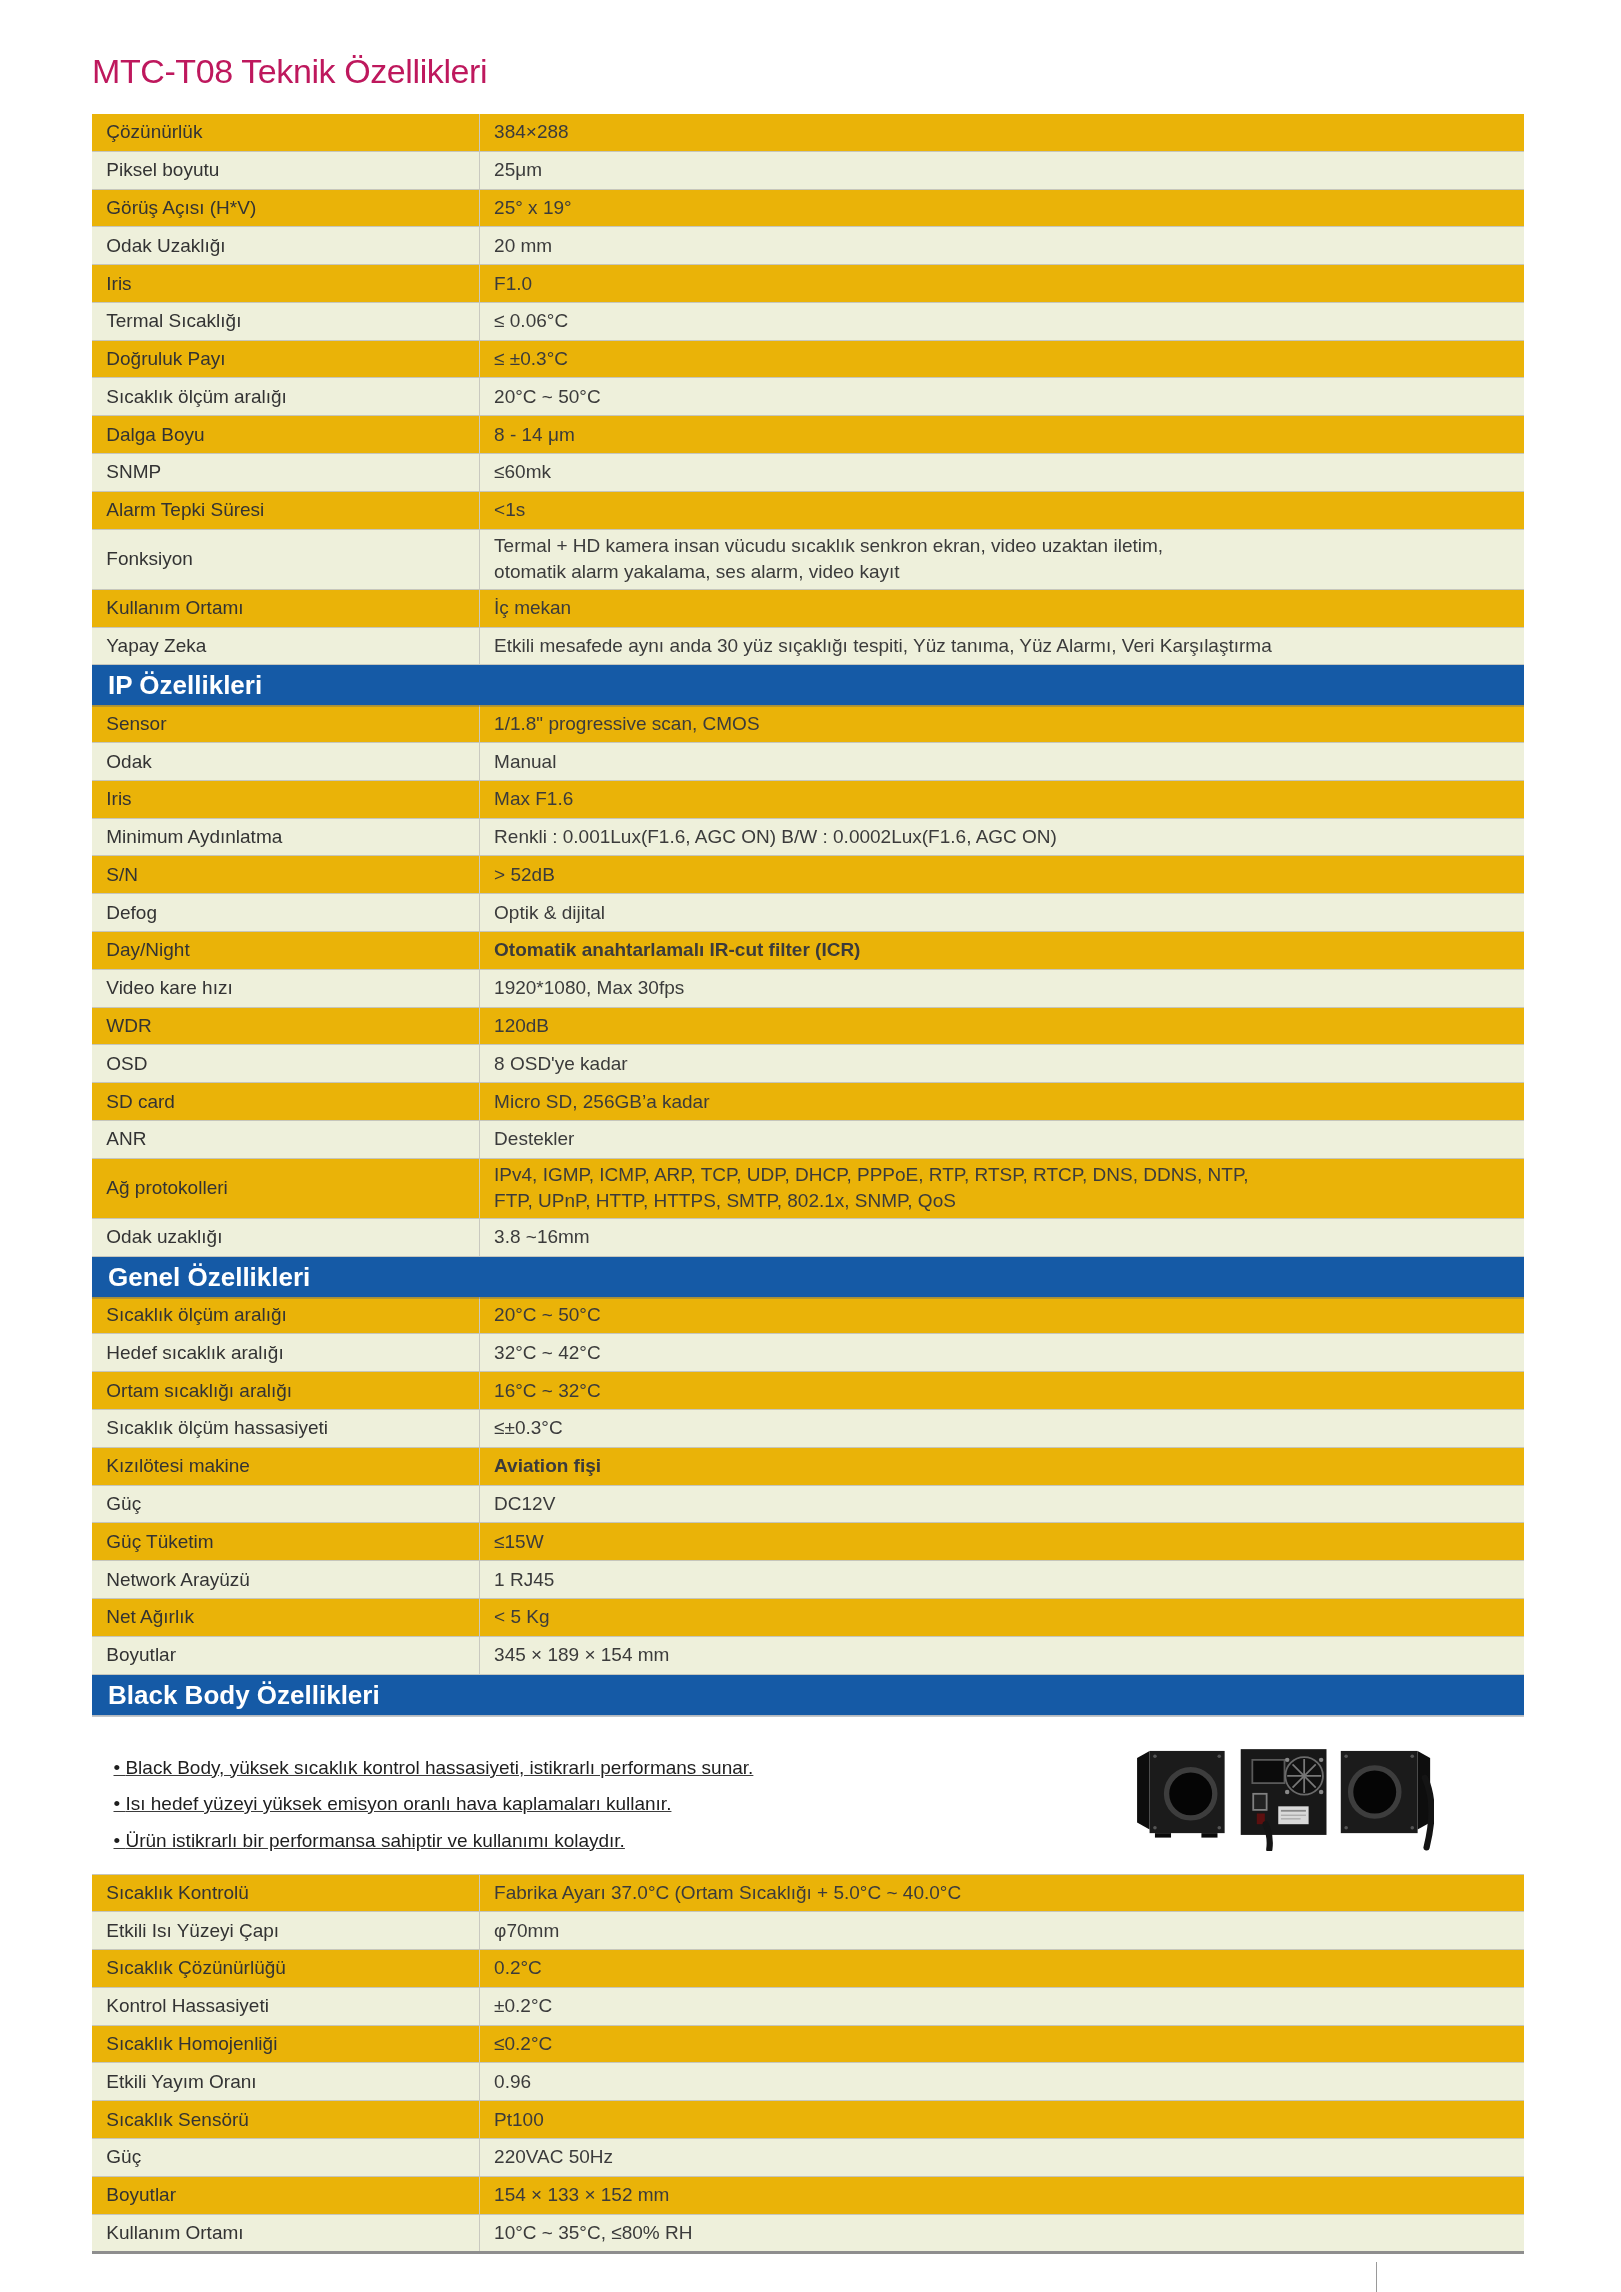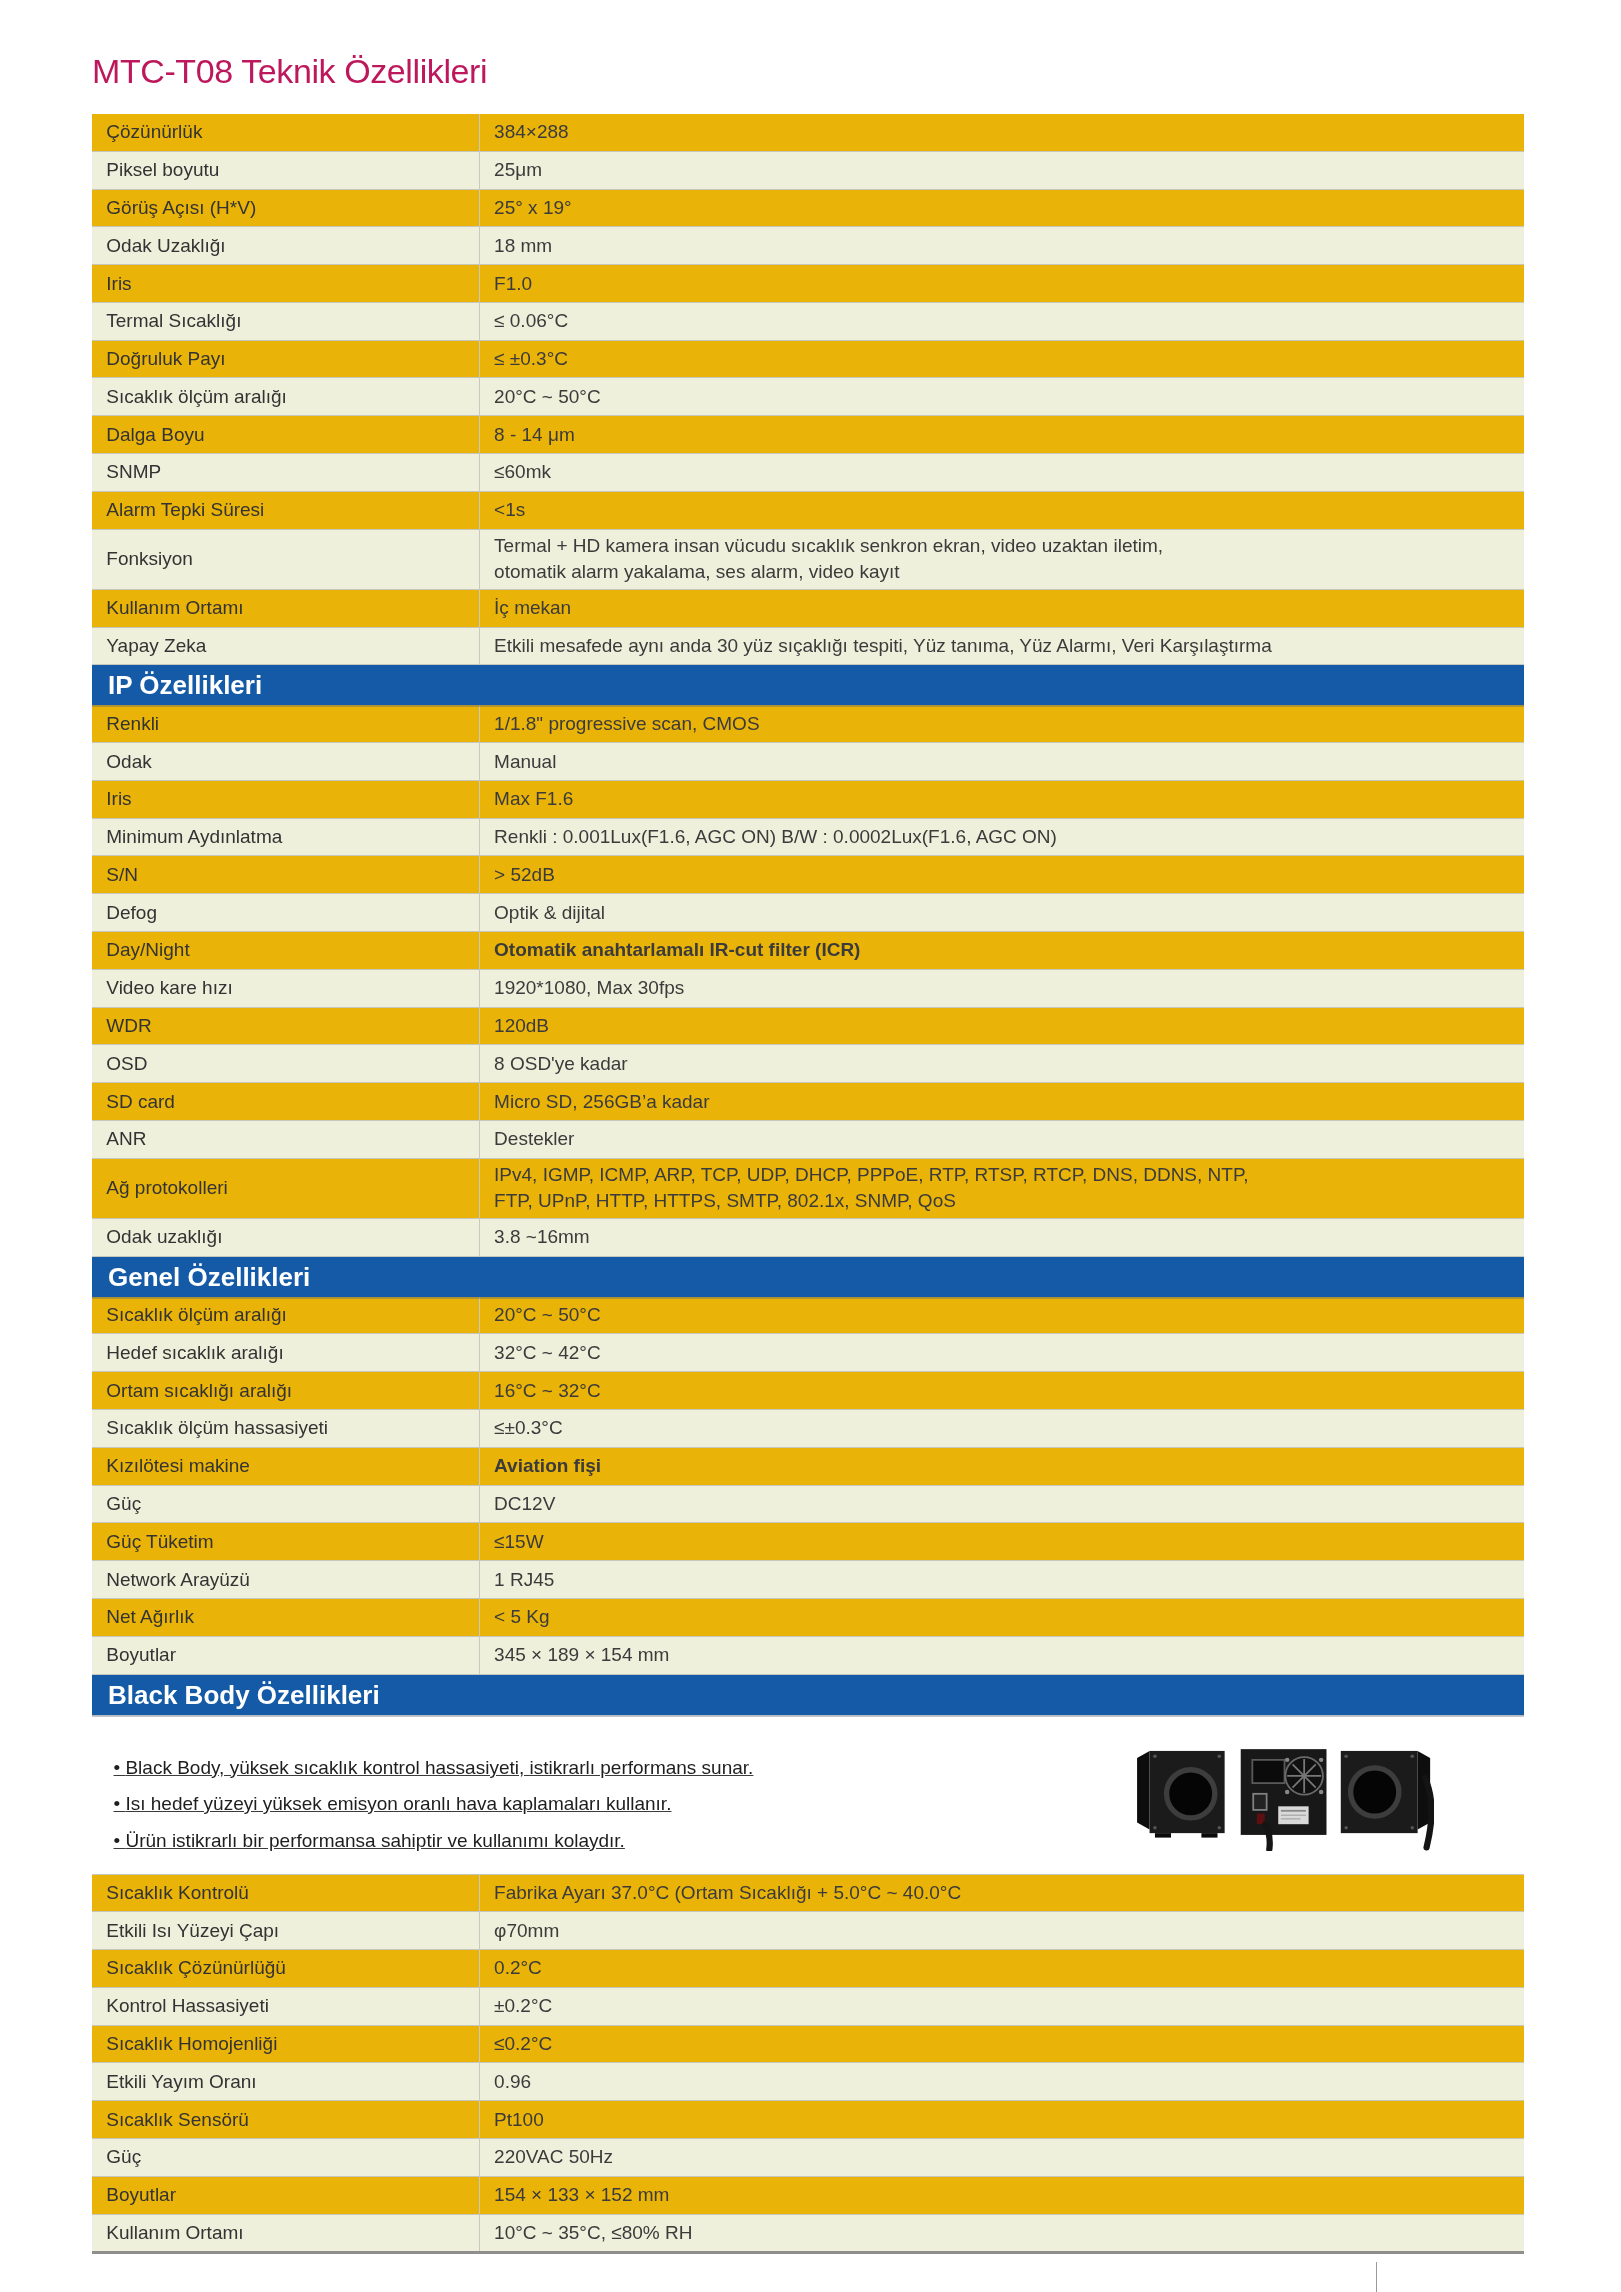--- a/index.html
+++ b/index.html
@@ -67,21 +67,21 @@
           <tr class="even">
             <td class="label">Piksel boyutu</td>
             <td class="value">25μm</td>
           </tr>
           <tr class="odd">
             <td class="label">Görüş Açısı (H*V)</td>
             <td class="value">25° x 19°</td>
           </tr>
           <tr class="even">
             <td class="label">Odak Uzaklığı</td>
-            <td class="value">18 mm</td>
+            <td class="value">20 mm</td>
           </tr>
           <tr class="odd">
             <td class="label">Iris</td>
             <td class="value">F1.0</td>
           </tr>
           <tr class="even">
             <td class="label">Termal Sıcaklığı</td>
             <td class="value">≤ 0.06°C</td>
           </tr>
           <tr class="odd">
@@ -118,21 +118,21 @@
           </tr>
         </tbody>
     </table>
   </div>
 
   <div class="section">
     <div class="section-header">IP Özellikleri</div>
     <table class="spec">
       <tbody>
           <tr class="odd">
-            <td class="label">Renkli</td>
+            <td class="label">Sensor</td>
             <td class="value">1/1.8" progressive scan, CMOS</td>
           </tr>
           <tr class="even">
             <td class="label">Odak</td>
             <td class="value">Manual</td>
           </tr>
           <tr class="odd">
             <td class="label">Iris</td>
             <td class="value">Max F1.6</td>
           </tr>

